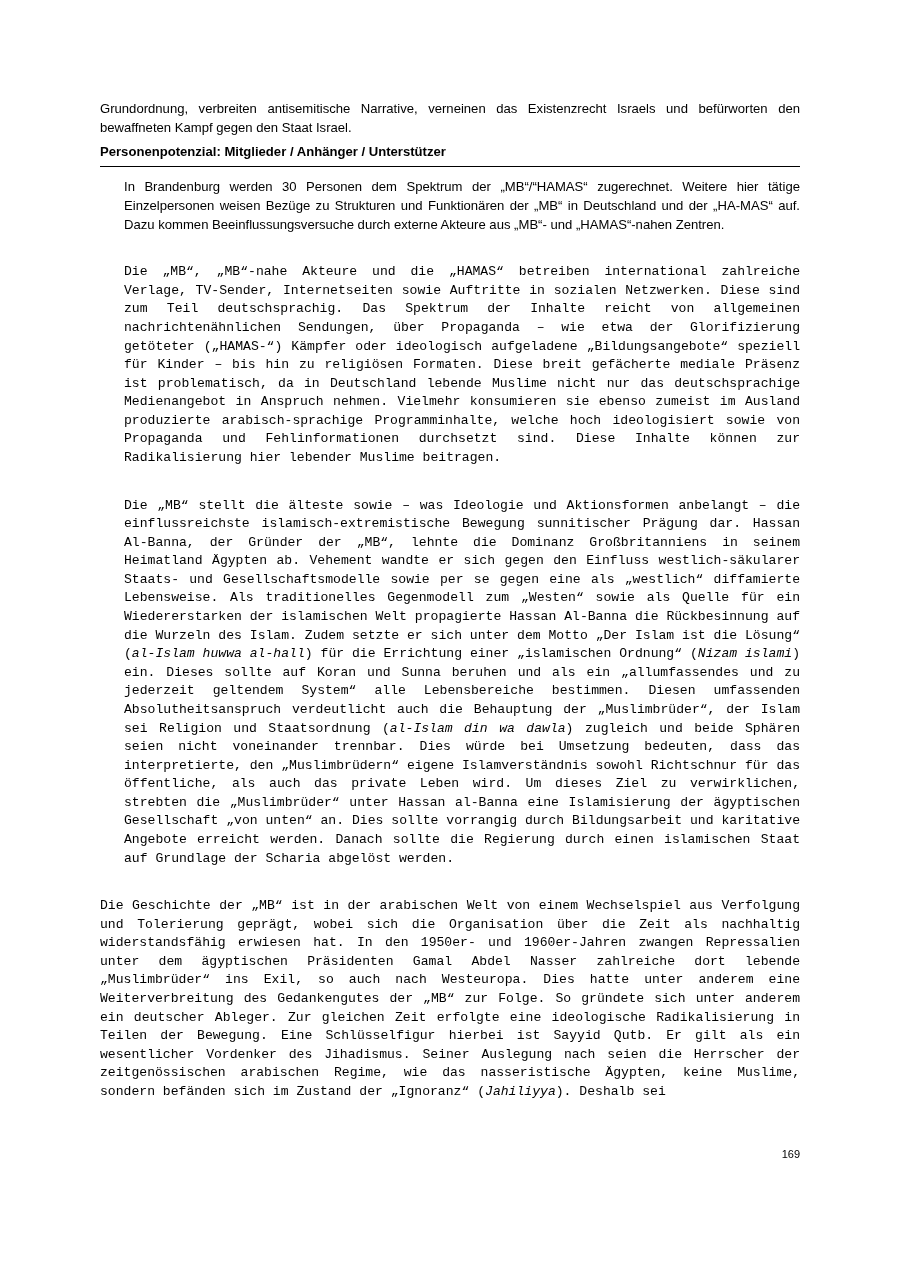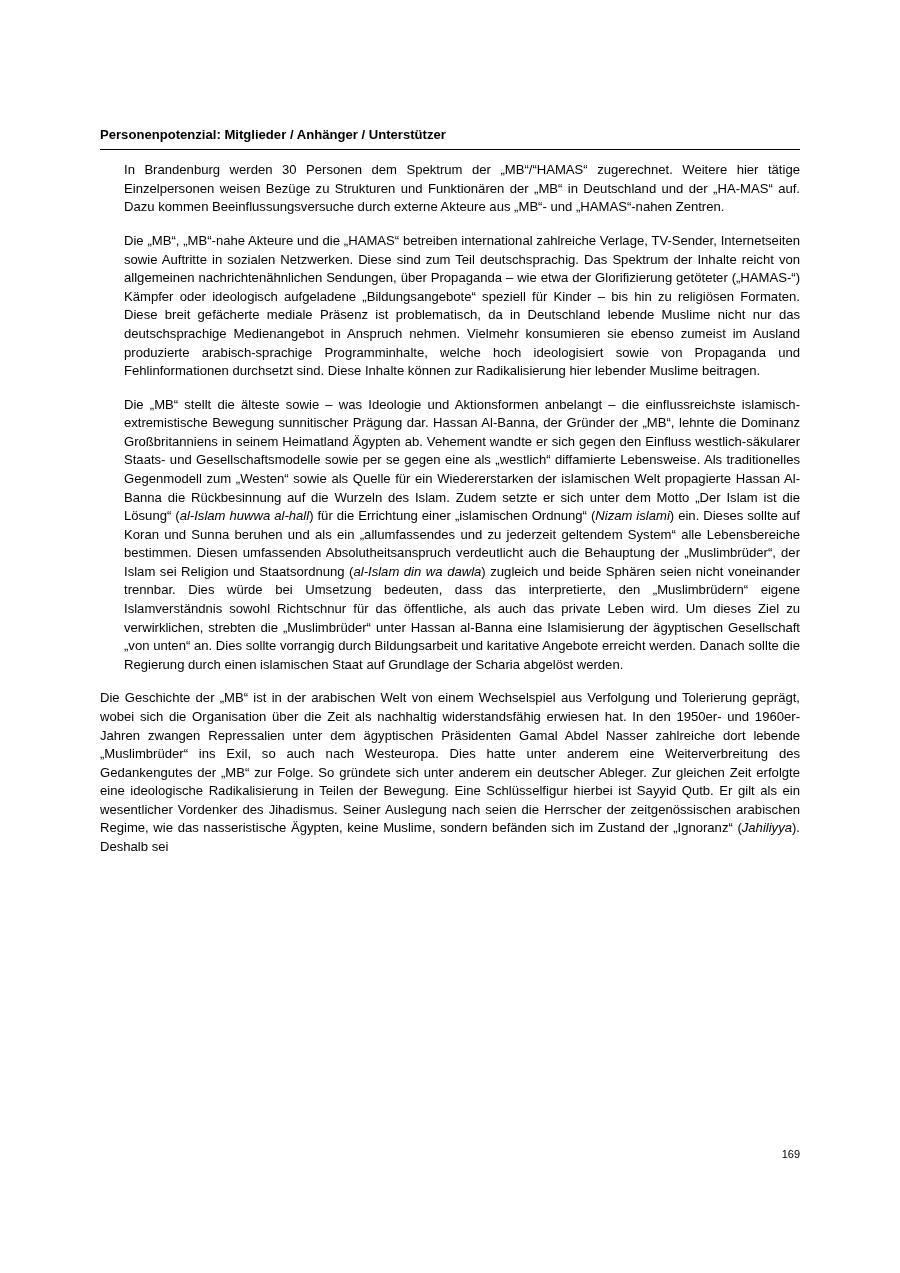--- a/index.html
+++ b/index.html
@@ -28,31 +28,32 @@
   }
   .para {
     font-size: 13.1px;
     line-height: 1.42;
     text-align: justify;
     text-justify: inter-word;
     margin: 0;
     hyphens: manual;
   }
   .para + .para {
-    margin-top: 15px;
+    margin-top: 29px;
+    font-family: Liberation Mono, monospace;
   }
   .section-heading {
     font-size: 13.1px;
     font-weight: bold;
     line-height: 1.4;
     margin: 0;
     padding-bottom: 3px;
   }
   .heading-block {
-    margin-top: 26px;
+    margin-top: 6px;
     border-bottom: 1.1px solid #000000;
     padding-bottom: 2px;
   }
   .after-rule {
     margin-top: 11px;
     margin-left: 24px;
   }
   .block-gap {
     margin-top: 13px;
   }
@@ -67,20 +68,21 @@
   i {
     font-style: italic;
   }
 </style>
 </head>
 <body>
 
 <div class="page">
   <div class="content">
 
+    <p class="para">Grundordnung, verbreiten antisemitische Narrative, verneinen das Existenzrecht Israels und befürworten den bewaffneten Kampf gegen den Staat Israel.</p>
 
     <div class="heading-block">
       <h2 class="section-heading">Personenpotenzial: Mitglieder / Anhänger / Unterstützer</h2>
     </div>
     <p class="para after-rule">In Brandenburg werden 30 Personen dem Spektrum der „MB“/“HAMAS“ zugerechnet. Weitere hier tätige Einzelpersonen weisen Bezüge zu Strukturen und Funktionären der „MB“ in Deutschland und der „HA-MAS“ auf. Dazu kommen Beeinflussungsversuche durch externe Akteure aus „MB“- und „HAMAS“-nahen Zentren.</p>
 
     <p class="para after-rule">Die „MB“, „MB“-nahe Akteure und die „HAMAS“ betreiben international zahlreiche Verlage, TV-Sender, Internetseiten sowie Auftritte in sozialen Netzwerken. Diese sind zum Teil deutschsprachig. Das Spektrum der Inhalte reicht von allgemeinen nachrichtenähnlichen Sendungen, über Propaganda – wie etwa der Glorifizierung getöteter („HAMAS-“) Kämpfer oder ideologisch aufgeladene „Bildungsangebote“ speziell für Kinder – bis hin zu religiösen Formaten. Diese breit gefächerte mediale Präsenz ist problematisch, da in Deutschland lebende Muslime nicht nur das deutschsprachige Medienangebot in Anspruch nehmen. Vielmehr konsumieren sie ebenso zumeist im Ausland produzierte arabisch-sprachige Programminhalte, welche hoch ideologisiert sowie von Propaganda und Fehlinformationen durchsetzt sind. Diese Inhalte können zur Radikalisierung hier lebender Muslime beitragen.</p>
 
     <p class="para after-rule"><span>Die „MB“ stellt die älteste sowie – was Ideologie und Aktionsformen anbelangt – die einflussreichste islamisch-extremistische Bewegung sunnitischer Prägung dar. Hassan Al-Banna, der Gründer der „MB“, lehnte die Dominanz Großbritanniens in seinem Heimatland Ägypten ab. Vehement wandte er sich gegen den Einfluss westlich-säkularer Staats- und Gesellschaftsmodelle sowie per se gegen eine als „westlich“ diffamierte Lebensweise. Als traditionelles Gegenmodell zum „Westen“ sowie als Quelle für ein Wiedererstarken der islamischen Welt propagierte Hassan Al-Banna die Rückbesinnung auf die Wurzeln des Islam. Zudem setzte er sich unter dem Motto „Der Islam ist die Lösung“ (</span><i>al-Islam huwwa al-hall</i><span>) für die Errichtung einer „islamischen Ordnung“ (</span><i>Nizam islami</i><span>) ein. Dieses sollte auf Koran und Sunna beruhen und als ein „allumfassendes und zu jederzeit geltendem System“ alle Lebensbereiche bestimmen.  Diesen umfassenden Absolutheitsanspruch verdeutlicht auch die Behauptung der „Muslimbrüder“, der Islam sei Religion und Staatsordnung (</span><i>al-Islam din wa dawla</i><span>) zugleich und beide Sphären seien nicht voneinander trennbar. Dies würde bei Umsetzung bedeuten, dass das interpretierte, den „Muslimbrüdern“ eigene Islamverständnis sowohl Richtschnur für das öffentliche, als auch das private Leben wird.  Um dieses Ziel zu verwirklichen, strebten die „Muslimbrüder“ unter Hassan al-Banna eine Islamisierung der ägyptischen Gesellschaft „von unten“ an. Dies sollte vorrangig durch Bildungsarbeit und karitative Angebote erreicht werden. Danach sollte die Regierung durch einen islamischen Staat auf Grundlage der Scharia abgelöst werden.</span></p>
     <p class="para block-gap"><span>Die Geschichte der „MB“ ist in der arabischen Welt von einem Wechselspiel aus Verfolgung und Tolerierung geprägt, wobei sich die Organisation über die Zeit als nachhaltig widerstandsfähig erwiesen hat. In den 1950er- und 1960er-Jahren zwangen Repressalien unter dem ägyptischen Präsidenten Gamal Abdel Nasser zahlreiche dort lebende „Muslimbrüder“ ins Exil, so auch nach Westeuropa. Dies hatte unter anderem eine Weiterverbreitung des Gedankengutes der „MB“ zur Folge. So gründete sich unter anderem ein deutscher Ableger. Zur gleichen Zeit erfolgte eine ideologische Radikalisierung in Teilen der Bewegung. Eine Schlüsselfigur hierbei ist Sayyid Qutb. Er gilt als ein wesentlicher Vordenker des Jihadismus. Seiner Auslegung nach seien die Herrscher der zeitgenössischen arabischen Regime, wie das nasseristische Ägypten, keine Muslime, sondern befänden sich im Zustand der „Ignoranz“ (</span><i>Jahiliyya</i><span>). Deshalb sei</span></p>

